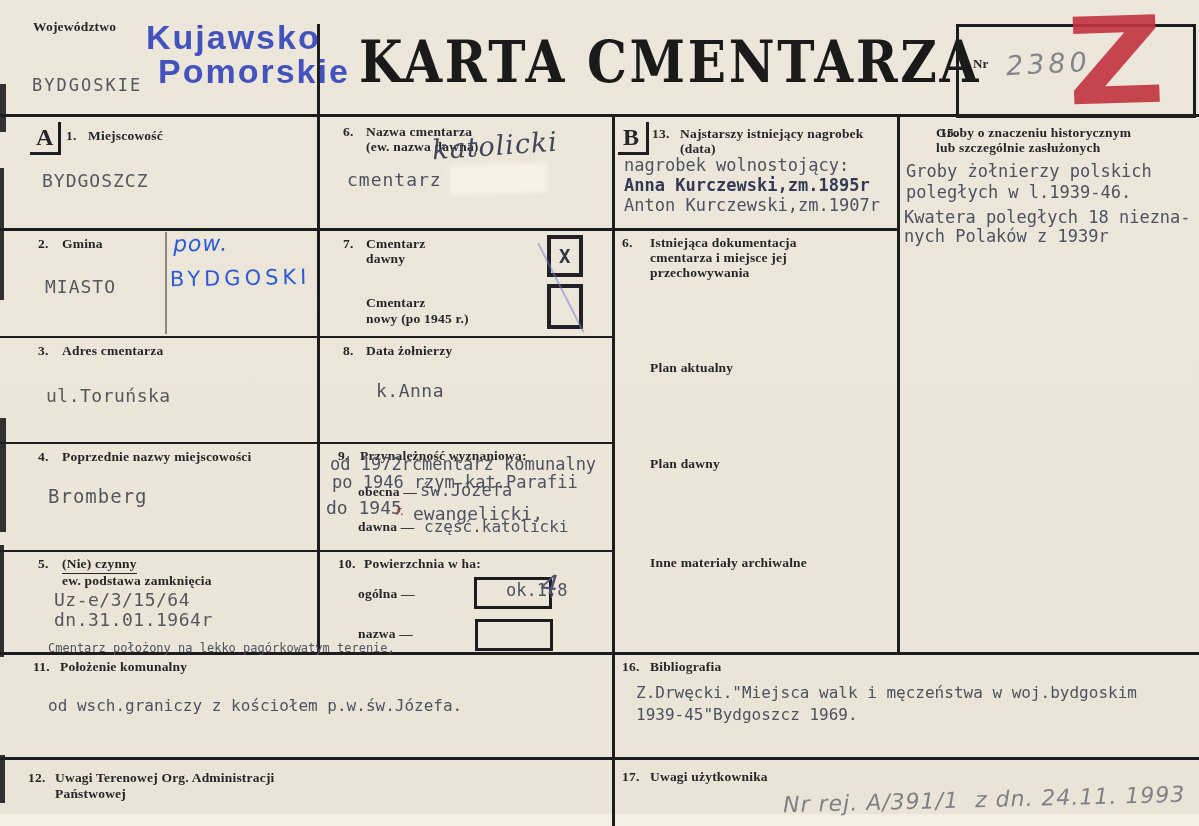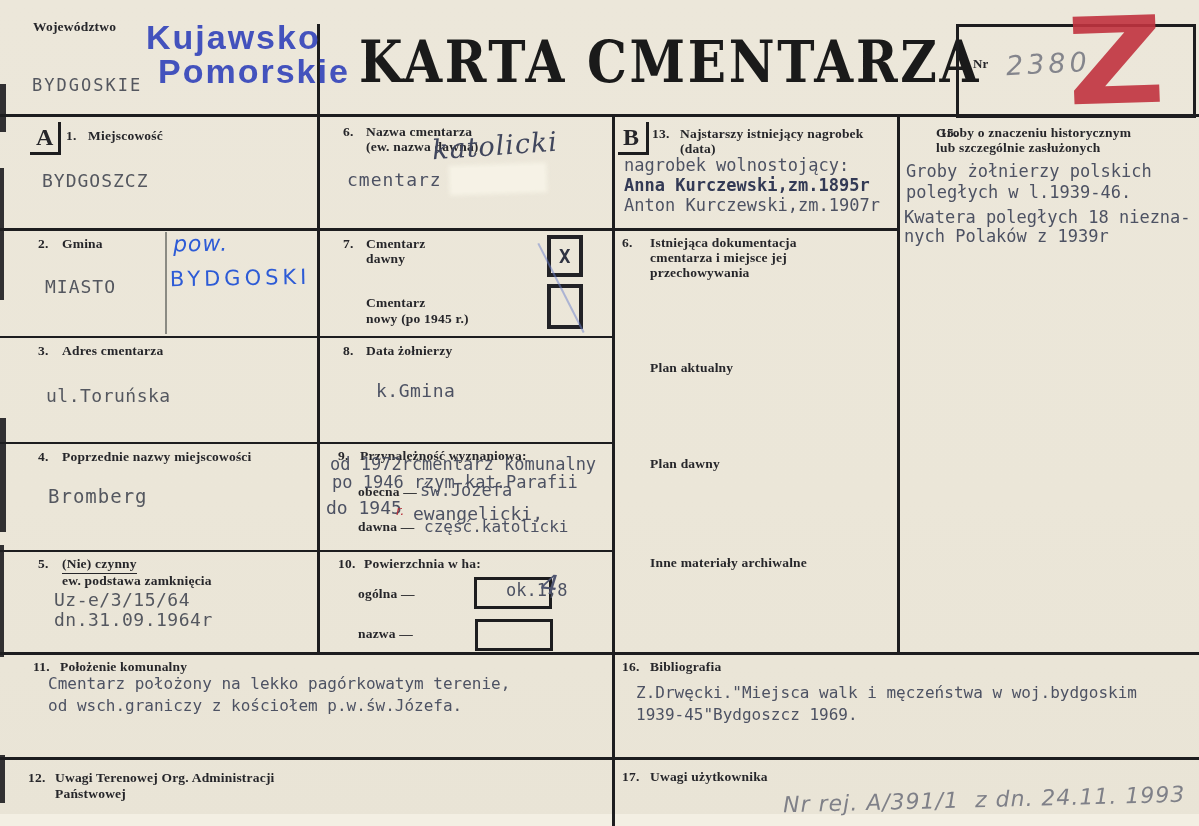--- a/index.html
+++ b/index.html
@@ -105,21 +105,21 @@
     <span class="lab" style="left:62px;top:450px">Poprzednie nazwy miejscowości</span>
     <span class="tw tw-gray" style="left:48px;top:486px;font-size:19px;letter-spacing:1px">Bromberg</span>
   </div>
 
   
   <div style="display:contents">
     <span class="lab" style="left:38px;top:557px">5.</span>
     <span class="lab u" style="left:62px;top:557px">(Nie) czynny</span>
     <span class="lab" style="left:62px;top:574px">ew. podstawa zamknięcia</span>
     <span class="tw tw-gray" style="left:54px;top:590px;font-size:18px">Uz-e/3/15/64</span>
-    <span class="tw tw-gray" style="left:54px;top:610px;font-size:18px">dn.31.09.1964r</span>
+    <span class="tw tw-gray" style="left:54px;top:610px;font-size:18px">dn.31.01.1964r</span>
   </div>
 
   
   <div style="display:contents">
     <span class="lab" style="left:343px;top:125px">6.</span>
     <span class="lab" style="left:366px;top:125px">Nazwa cmentarza</span>
     <span class="lab" style="left:366px;top:140px">(ew. nazwa dawna)</span>
     <span class="tw" style="left:347px;top:170px;font-size:18px;letter-spacing:1px">cmentarz</span>
     <div class="whiteout" style="left:452px;top:167px;width:92px;height:24px"></div>
     <span class="hw" style="left:432px;top:132px;font-family:'DejaVu Serif',serif;font-style:italic;font-size:27px;color:#40465c;letter-spacing:1px;transform:rotate(-4deg)">katolicki</span>
@@ -136,21 +136,21 @@
     <span class="lab" style="left:366px;top:296px">Cmentarz</span>
     <span class="lab" style="left:366px;top:312px">nowy (po 1945 r.)</span>
     <div class="cbox" style="left:547px;top:284px;width:28px;height:37px"></div>
     <div class="diag" style="left:560px;top:238px;height:100px;transform:rotate(-27deg)"></div>
   </div>
 
   
   <div style="display:contents">
     <span class="lab" style="left:343px;top:344px">8.</span>
     <span class="lab" style="left:366px;top:344px">Data żołnierzy</span>
-    <span class="tw" style="left:376px;top:381px;font-size:18px">k.Gmina</span>
+    <span class="tw" style="left:376px;top:381px;font-size:18px">k.Anna</span>
   </div>
 
   
   <div style="display:contents">
     <span class="lab" style="left:338px;top:449px">9.</span>
     <span class="lab" style="left:360px;top:449px">Przynależność wyznaniowa:</span>
     <span class="lab" style="left:358px;top:485px">obecna —</span>
     <span class="lab" style="left:358px;top:520px">dawna —</span>
     <span class="tw" style="left:330px;top:455px;letter-spacing:0">od 1972rcmentarz komunalny</span>
     <span class="tw" style="left:332px;top:473px;letter-spacing:0">po 1946 rzym-kat.Parafii</span>
@@ -170,21 +170,21 @@
     <span class="tw" style="left:506px;top:581px;letter-spacing:0">ok.1,8</span>
     <span class="hw" style="left:541px;top:571px;font-family:'DejaVu Sans',sans-serif;font-style:italic;font-size:27px;color:#4f5570;transform:rotate(6deg)">4</span>
     <span class="lab" style="left:358px;top:627px">nazwa —</span>
     <div class="box" style="left:475px;top:619px;width:72px;height:26px"></div>
   </div>
 
   
   <div style="display:contents">
     <span class="lab" style="left:33px;top:660px">11.</span>
     <span class="lab" style="left:60px;top:660px">Położenie komunalny</span>
-    <span class="tw" style="left:48px;top:675px;font-size:16px;letter-spacing:0">Cmentarz położony na lekko pagórkowatym terenie,</span>
+    <span class="tw" style="left:48px;top:642px;font-size:12px;letter-spacing:0">Cmentarz położony na lekko pagórkowatym terenie,</span>
     <span class="tw" style="left:48px;top:697px;font-size:16px;letter-spacing:0">od wsch.graniczy z kościołem p.w.św.Józefa.</span>
   </div>
 
   
   <div style="display:contents">
     <span class="lab" style="left:28px;top:771px">12.</span>
     <span class="lab" style="left:55px;top:771px">Uwagi Terenowej Org. Administracji</span>
     <span class="lab" style="left:55px;top:787px">Państwowej</span>
   </div>
 

